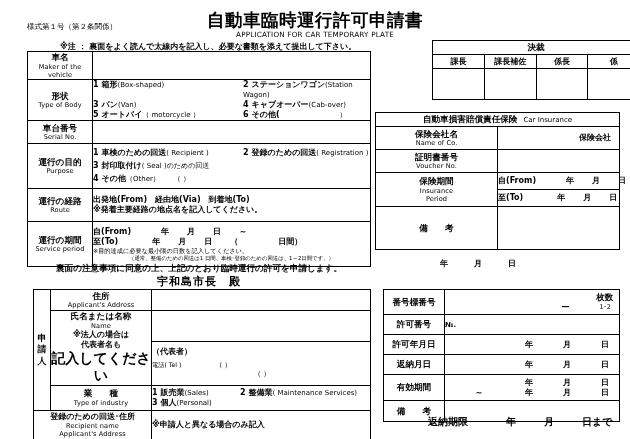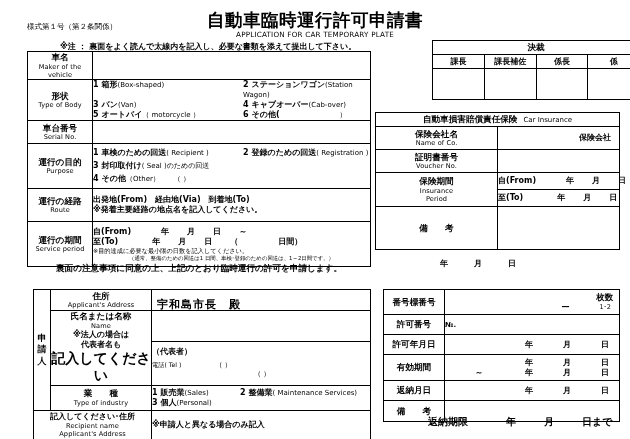--- a/index.html
+++ b/index.html
@@ -131,21 +131,20 @@
     text-align: center;
     font-size: 8.6px;
     font-weight: bold;
   }
   #addressee {
     left: 27px; top: 274px; width: 344px;
     text-align: center;
     font-size: 11px;
     font-weight: bold;
     letter-spacing: 1px;
-    margin-top: 23px;
   }
 
   
   #applicant-table {
     left: 33px; top: 289px;
     width: 338px;
   }
   #applicant-table td.v { width: 16px; }
   #applicant-table td.h { width: 100px; }
 
@@ -400,21 +399,21 @@
             <span class="opt-num">2</span><span class="jp">整備業</span><span class="en-inline">( Maintenance Services)</span>
           </div>
         </div>
         <div>
           <span class="opt-num">3</span><span class="jp">個人</span><span class="en-inline">(Personal)</span>
         </div>
       </td>
     </tr>
     <tr>
       <td class="h lbl" colspan="2" style="height:28px">
-        <span style="font-size:8px">記入してください･住所</span>
+        <span style="font-size:8px">登録のための回送･住所</span>
         <span class="en">Recipient name</span>
         <span class="en">Applicant's Address</span>
       </td>
       <td class="cellpad">
         <span class="jp">※申請人と異なる場合のみ記入</span>
       </td>
     </tr>
   </tbody>
     </table>
 
@@ -435,37 +434,37 @@
         <span style="font-size:7px">№.</span>
       </td>
     </tr>
     <tr>
       <td class="h lbl" style="height:19px">許可年月日</td>
       <td class="cellpad datefield" style="text-align:right;padding-right:10px">
         <span class="jp">年</span><span class="dgap"></span><span class="jp">月</span><span class="dgap"></span><span class="jp">日</span>
       </td>
     </tr>
     <tr>
+      <td class="h lbl" style="height:19px">返納月日</td>
+      <td class="cellpad datefield" style="text-align:right;padding-right:10px">
+        <span class="jp">年</span><span class="dgap"></span><span class="jp">月</span><span class="dgap"></span><span class="jp">日</span>
+      </td>
+    </tr>
+    <tr>
       <td class="h lbl" style="height:25px">有効期間</td>
       <td class="cellpad" style="text-align:right;padding-right:10px">
         <div class="datefield">
           <span class="jp">年</span><span class="dgap"></span><span class="jp">月</span><span class="dgap"></span><span class="jp">日</span>
         </div>
         <div class="datefield">
           <span class="jp" style="float:left;padding-left:30px">～</span><span class="jp">年</span><span class="dgap"></span><span class="jp">月</span><span class="dgap"></span><span class="jp">日</span>
         </div>
       </td>
     </tr>
     <tr>
-      <td class="h lbl" style="height:19px">返納月日</td>
-      <td class="cellpad datefield" style="text-align:right;padding-right:10px">
-        <span class="jp">年</span><span class="dgap"></span><span class="jp">月</span><span class="dgap"></span><span class="jp">日</span>
-      </td>
-    </tr>
-    <tr>
       <td class="h lbl" style="height:20px">備　　考</td>
       <td class="cellpad"></td>
     </tr>
   </tbody>
     </table>
 
   <div class="abs" id="return-deadline">
     <span>返納期限</span><span class="dgap" style="width:38px"></span><span>年</span><span class="dgap" style="width:28px"></span><span>月</span><span class="dgap" style="width:28px"></span><span>日まで</span>
   </div>
 

